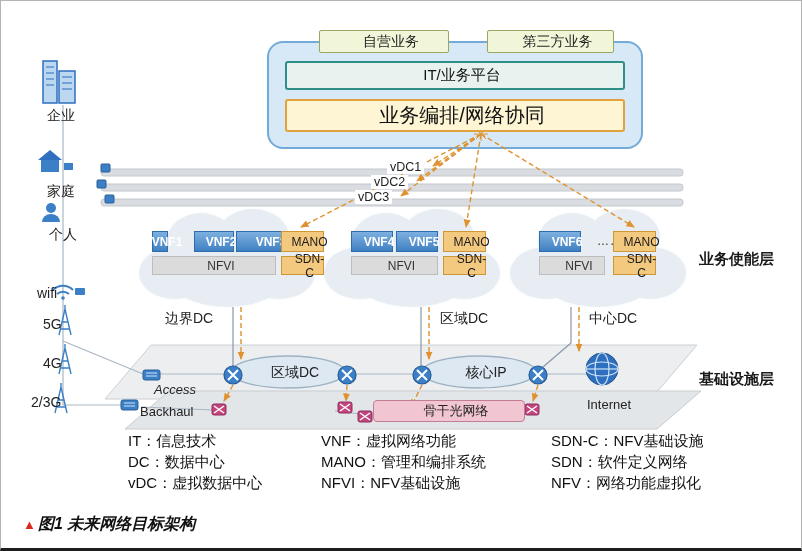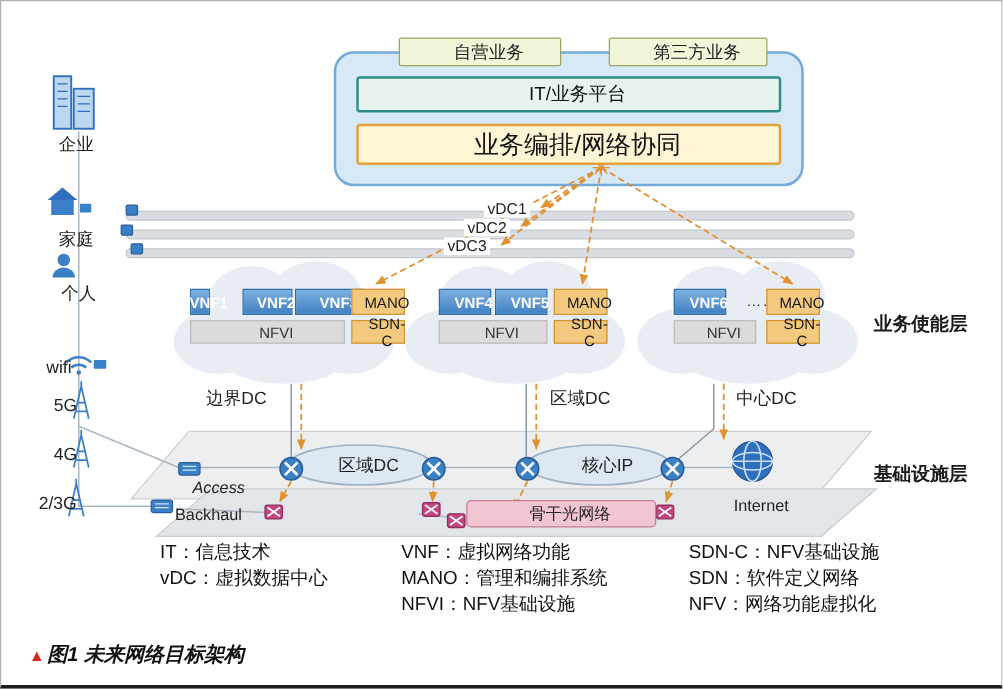--- a/index.html
+++ b/index.html
@@ -254,20 +254,21 @@
 
   <div class="abs txt smalllbl" style="left:139px;top:381px;font-style:italic;">Access</div>
   <div class="abs txt smalllbl" style="left:125px;top:403px;">Backhaul</div>
   <div class="abs txt iplbl center" style="left:247px;top:363px;width:80px;">区域DC</div>
   <div class="abs txt iplbl center" style="left:438px;top:363px;width:80px;">核心IP</div>
   <div class="abs txt pinkbox center" style="left:372px;top:399px;width:152px;height:22px;">骨干光网络</div>
   <div class="abs txt smalllbl center" style="left:571px;top:396px;width:60px;">Internet</div>
 
   <div class="abs txt" style="left:113px;top:431px;">
     <div class="legend-row">IT：信息技术</div>
+    <div class="legend-row">DC：数据中心</div>
     <div class="legend-row">vDC：虚拟数据中心</div>
   </div>
   <div class="abs txt" style="left:306px;top:431px;">
     <div class="legend-row">VNF：虚拟网络功能</div>
     <div class="legend-row">MANO：管理和编排系统</div>
     <div class="legend-row">NFVI：NFV基础设施</div>
   </div>
   <div class="abs txt" style="left:536px;top:431px;">
     <div class="legend-row">SDN-C：NFV基础设施</div>
     <div class="legend-row">SDN：软件定义网络</div>

